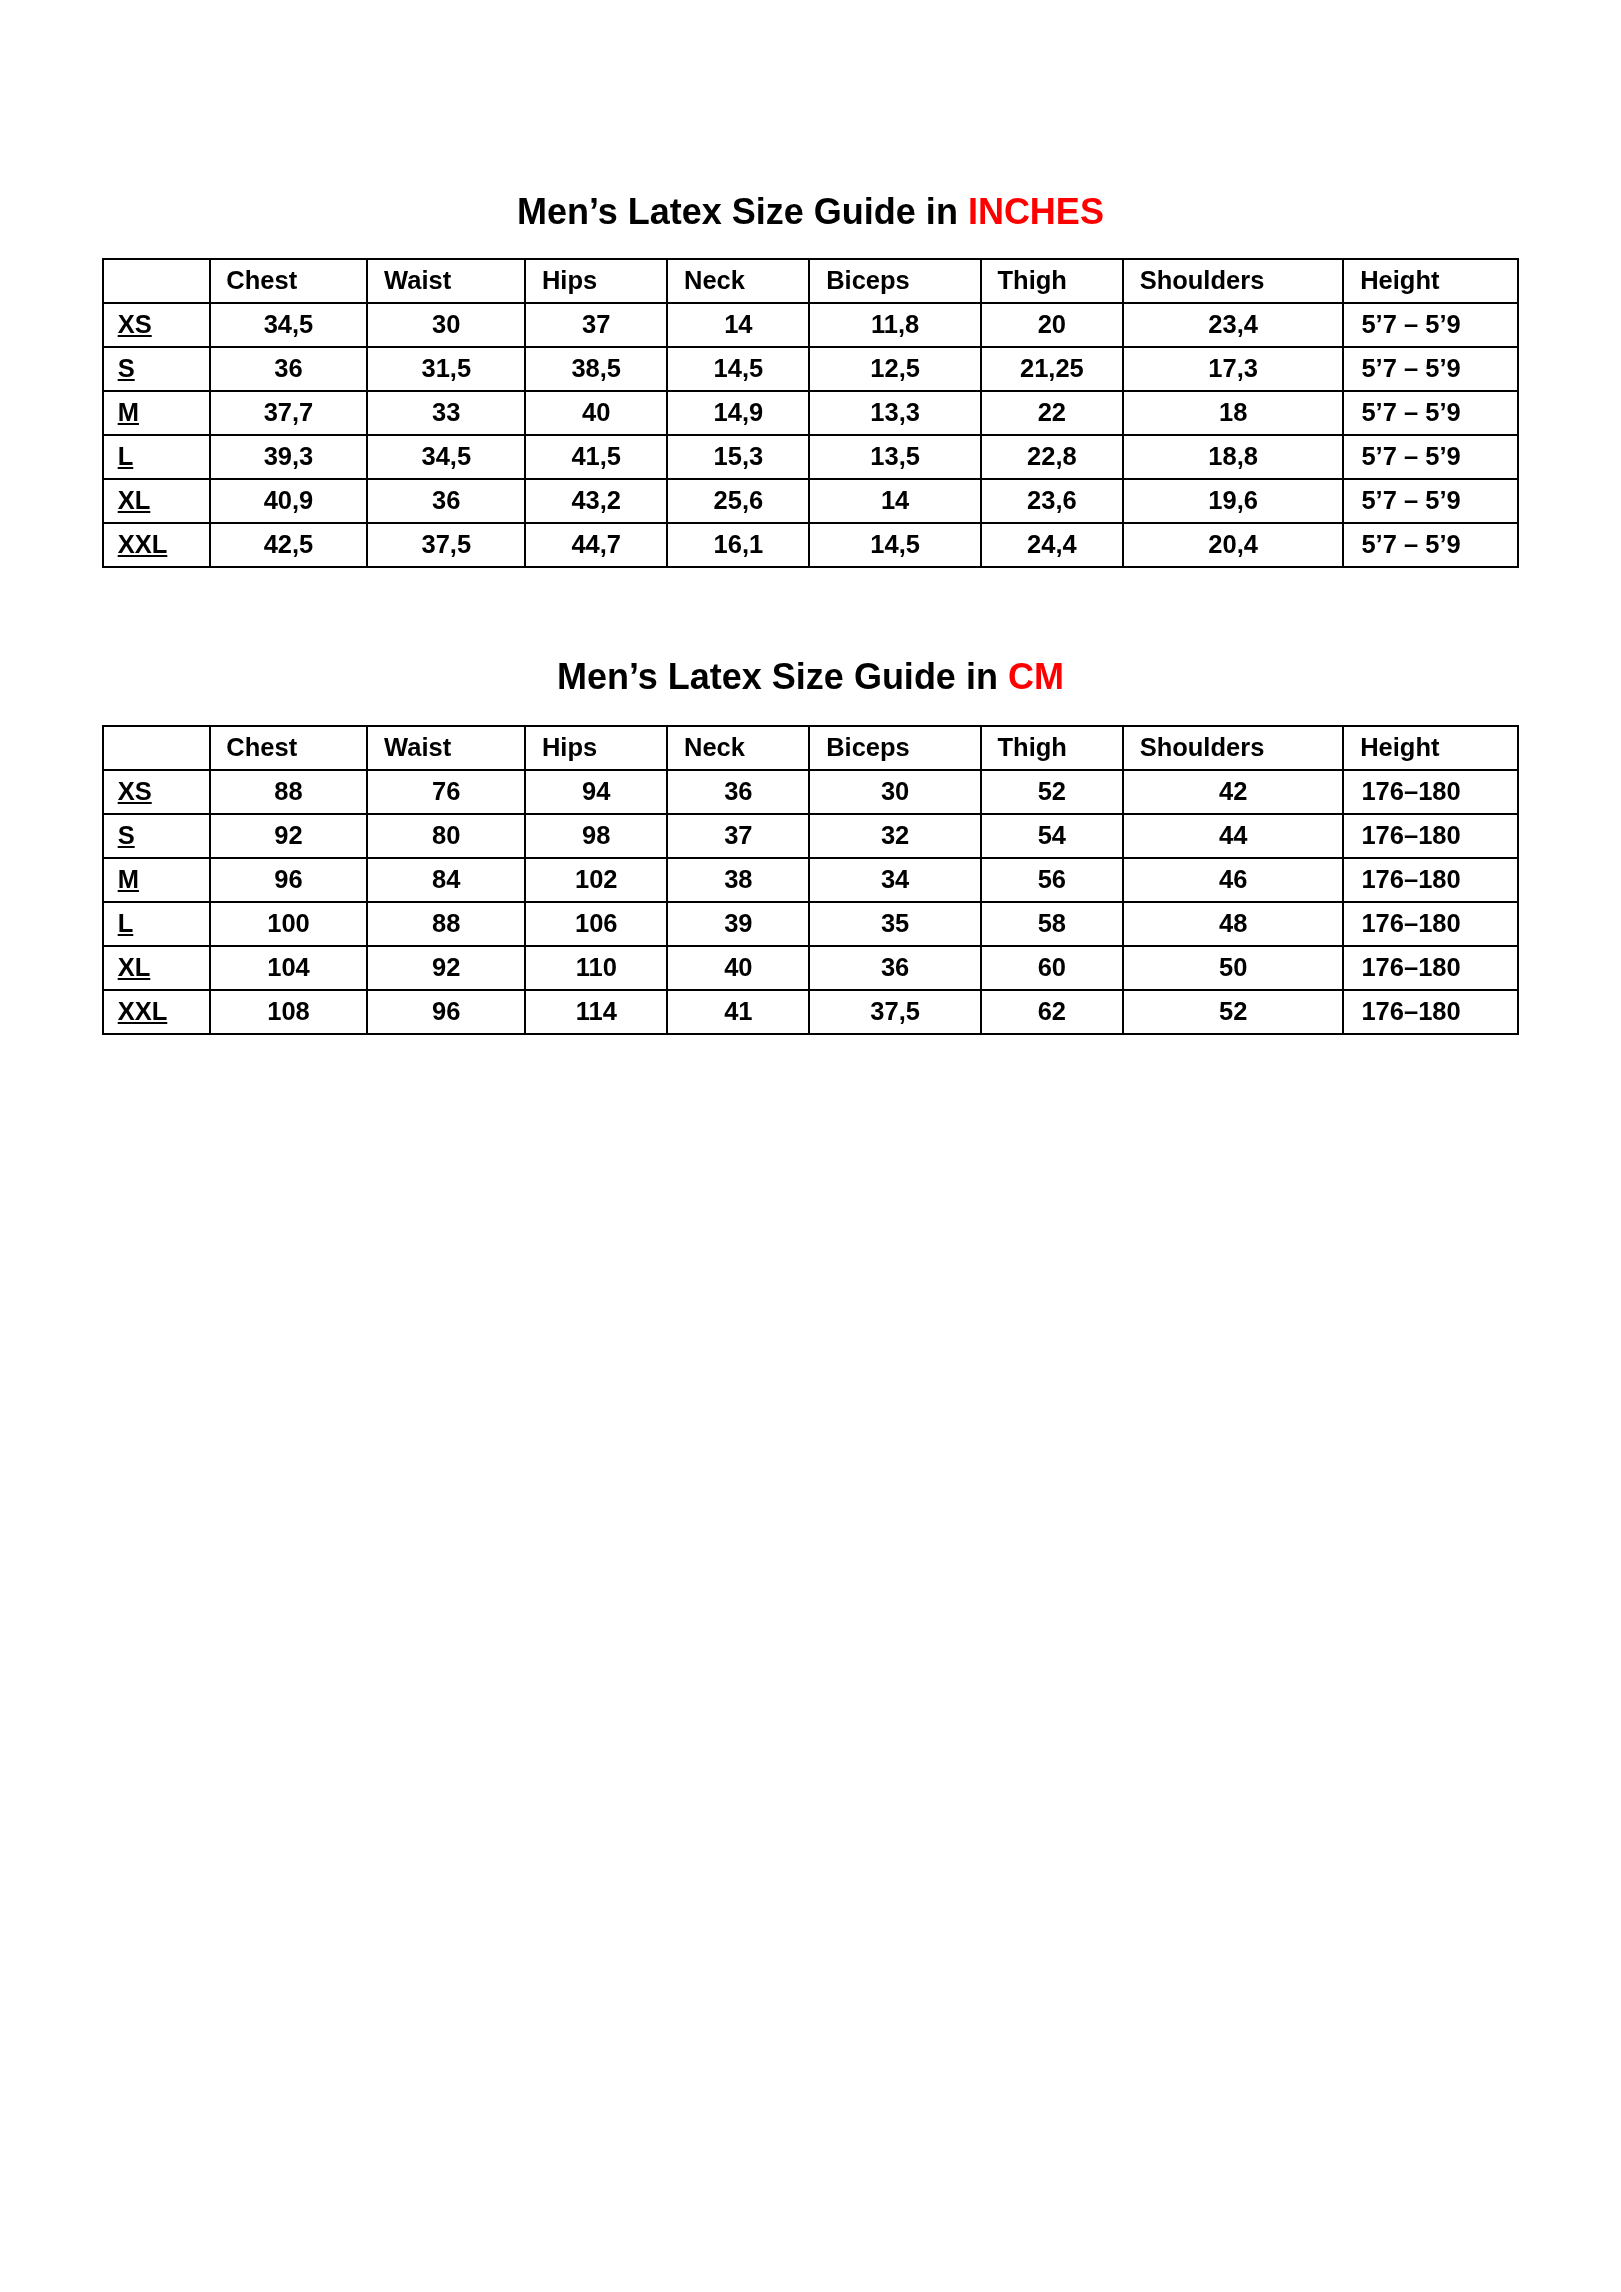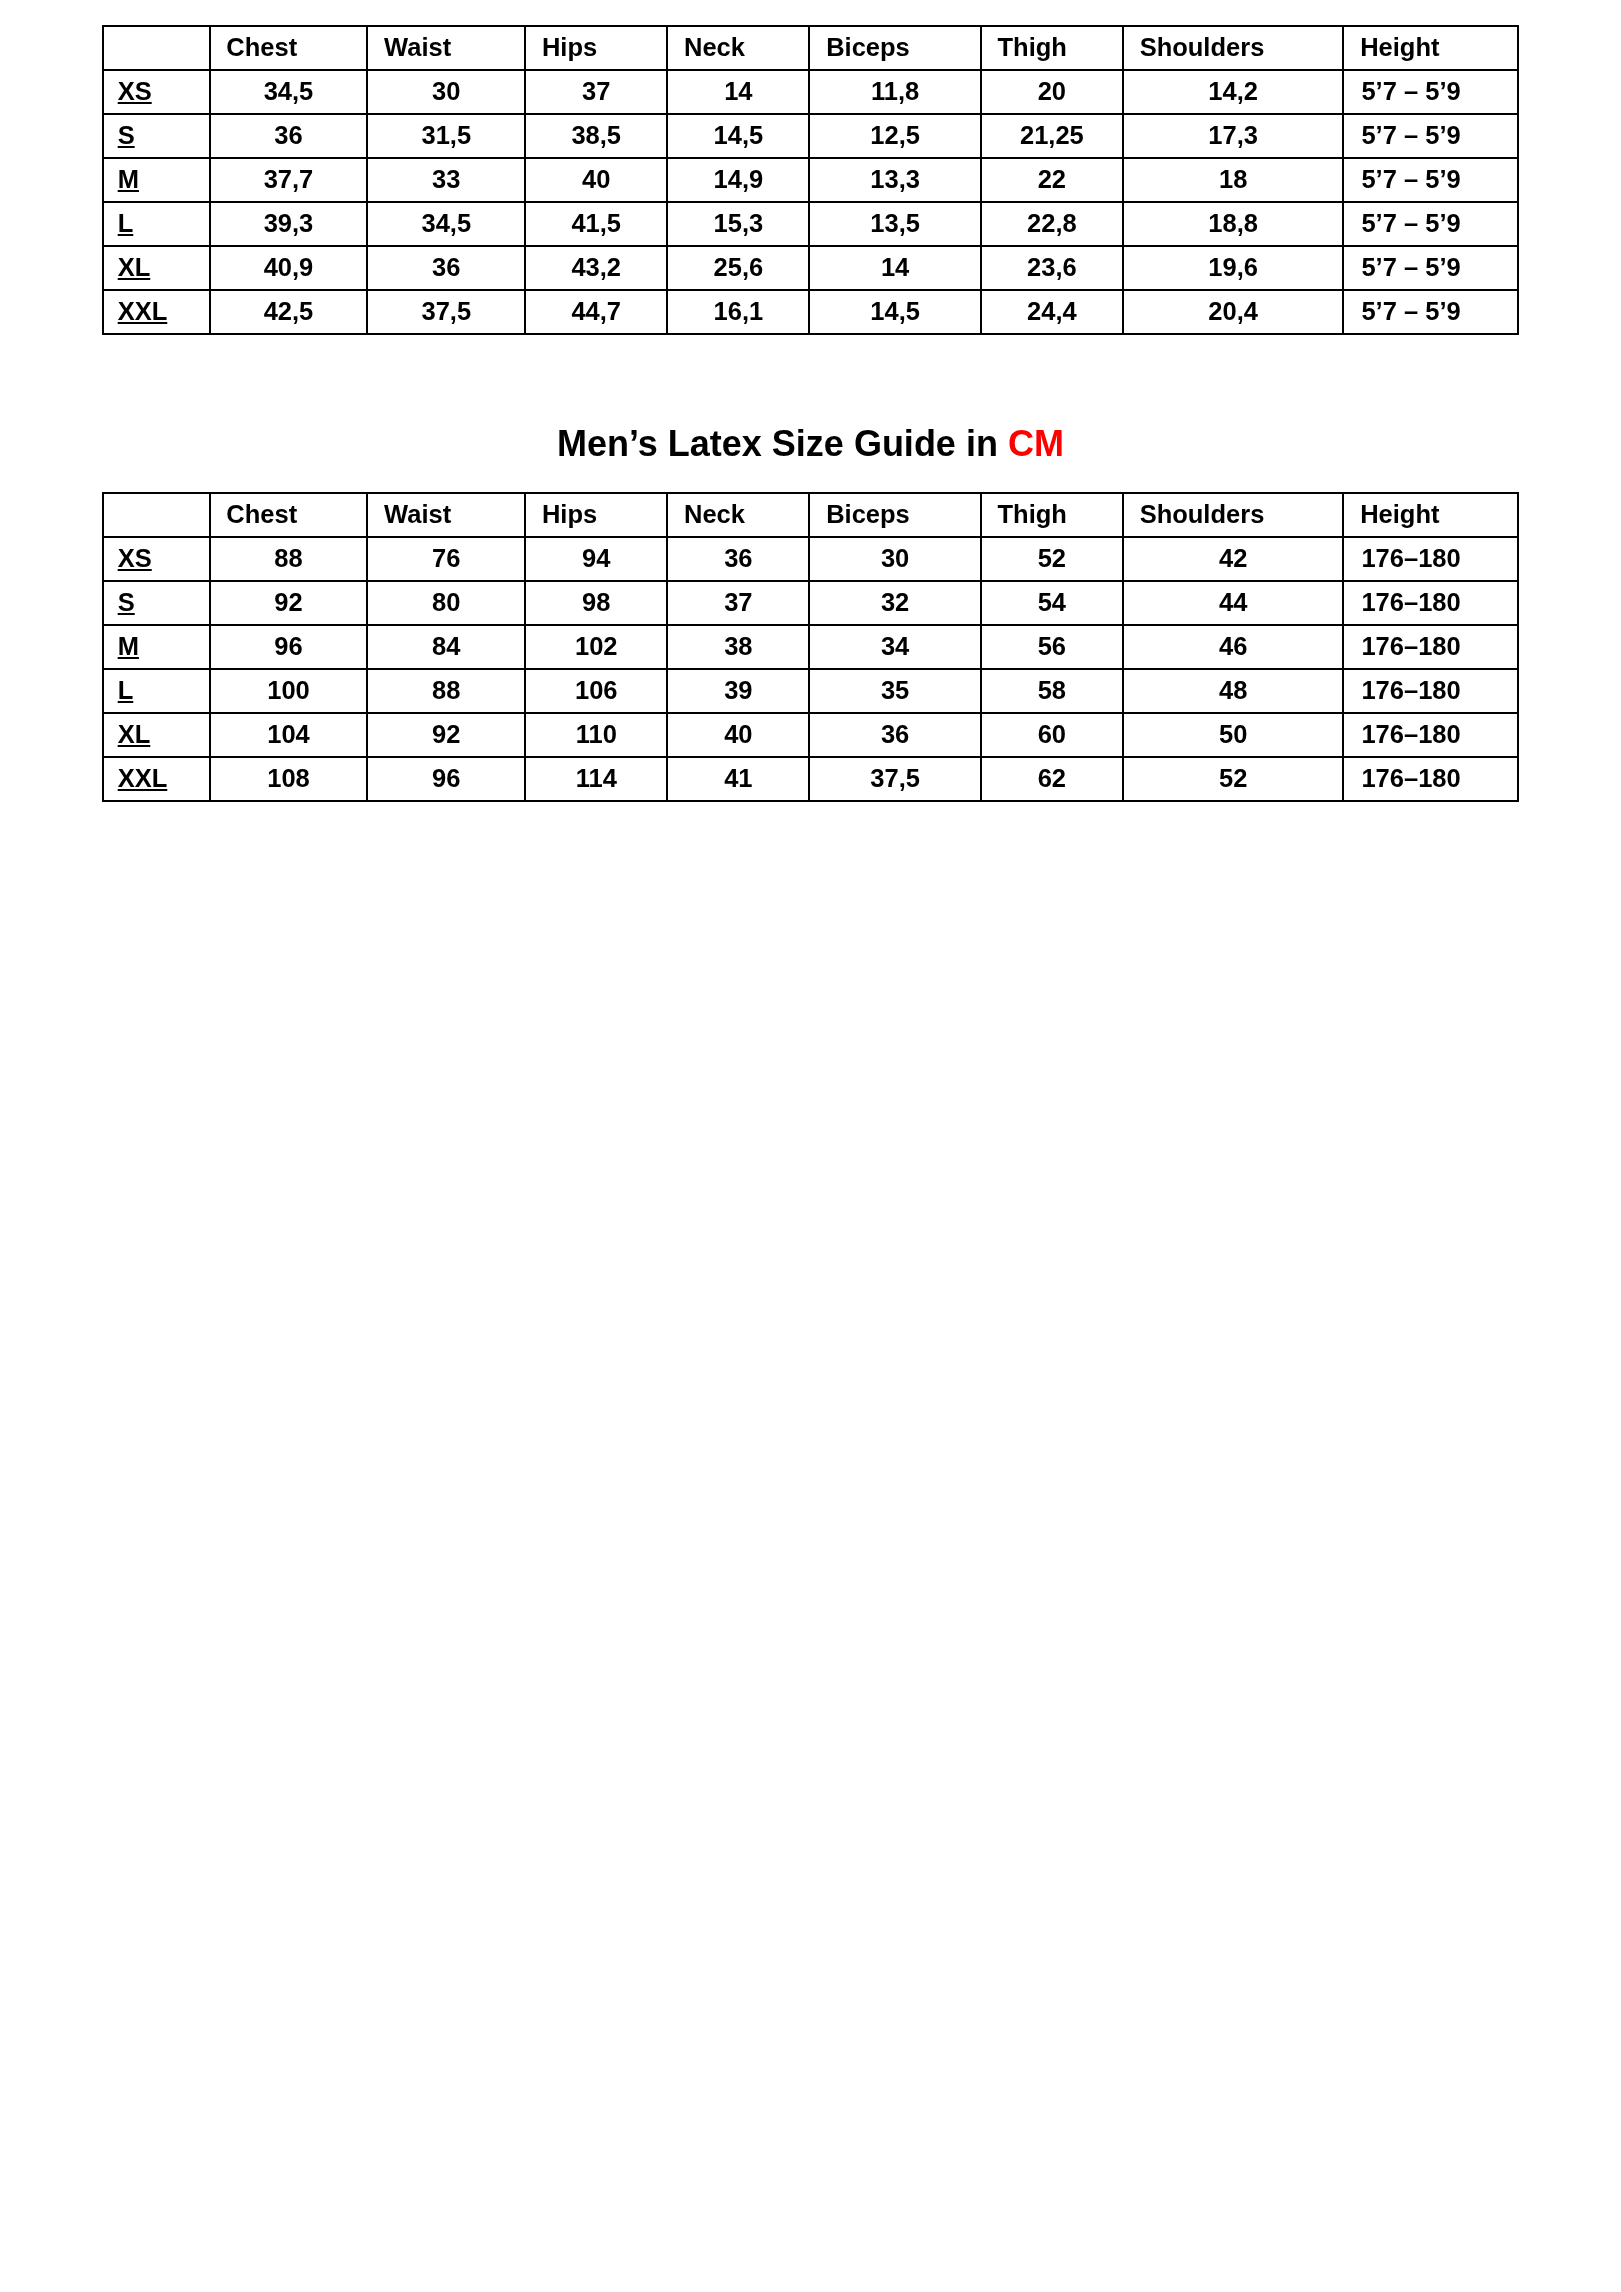--- a/index.html
+++ b/index.html
@@ -87,20 +87,23 @@
   col.c-thigh     { width: 136px; }
   col.c-shoulders { width: 211px; }
   col.c-height    { width: 167px; }
 </style>
 </head>
 <body>
 
 <div class="page">
 
   <section id="block-inches">
+    <h1 class="section-title">
+      <span>Men’s Latex Size Guide in </span><span class="accent">INCHES</span>
+    </h1>
 
     <table class="size-table">
       <colgroup>
         <col class="c-size">
           <col class="c-chest">
           <col class="c-waist">
           <col class="c-hips">
         <col class="c-neck">
           <col class="c-biceps">
           <col class="c-thigh">
@@ -122,21 +125,21 @@
       </thead>
       <tbody>
         <tr>
           <td class="row-head">XS</td>
           <td>34,5</td>
           <td>30</td>
           <td>37</td>
           <td>14</td>
           <td>11,8</td>
           <td>20</td>
-          <td>14,2</td>
+          <td>23,4</td>
           <td class="val-height">5’7 – 5’9</td>
         </tr>
         <tr>
           <td class="row-head">S</td>
           <td>36</td>
           <td>31,5</td>
           <td>38,5</td>
           <td>14,5</td>
           <td>12,5</td>
           <td>21,25</td>

